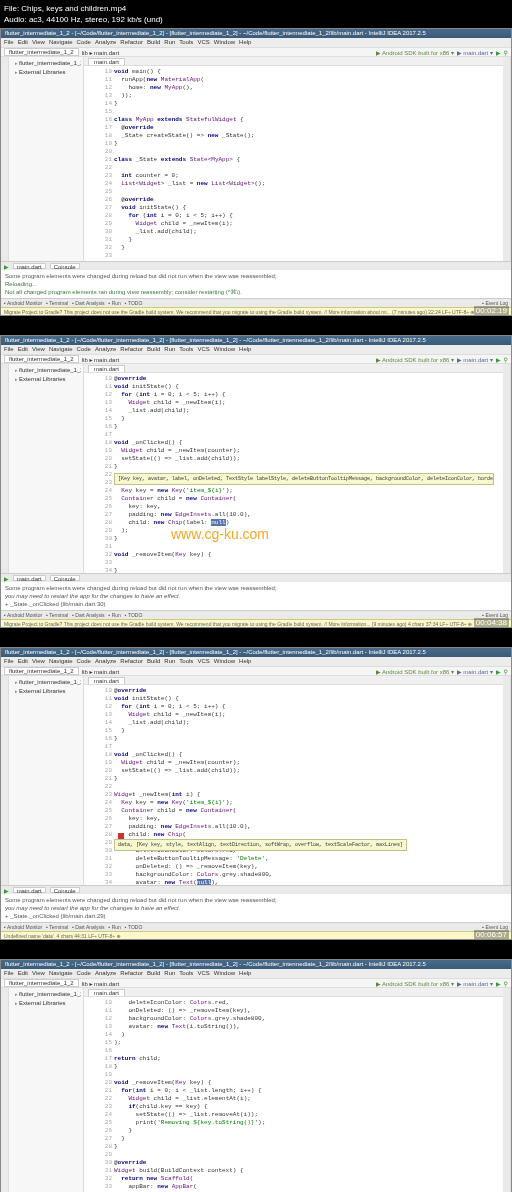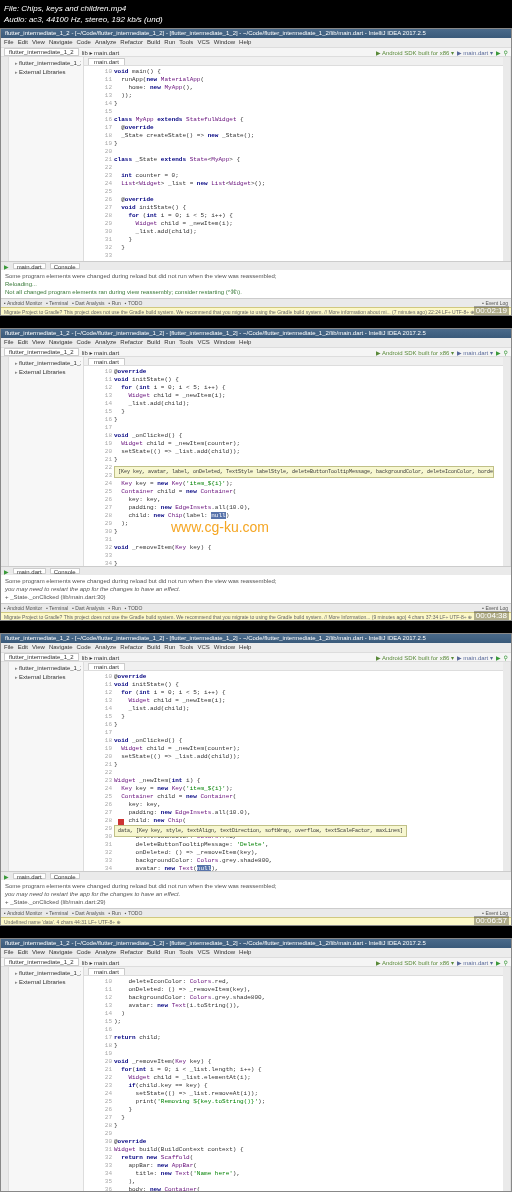--- a/index.html
+++ b/index.html
@@ -1,19 +1,19 @@
 <!DOCTYPE html>
 <html><head>
 <meta charset="utf-8">
 <style>
   * { margin: 0; padding: 0; box-sizing: border-box; }
   body { background: #000; font-family: Arial, sans-serif; font-size: 7px; color: #333; width: 512px; }
   .header { background: #000; color: #fff; padding: 3px 4px; font-size: 8px; line-height: 11px; }
-  .header div { white-space: nowrap; font-style: italic; }
-  .frame-wrap { position: relative; margin-bottom: 12px; }
+  .header div { white-space: nowrap; }
+  .frame-wrap { position: relative; margin-bottom: 19px; }
   .ide { background: #f2f2f2; border: 1px solid #888; position: relative; }
   .titlebar { background: linear-gradient(#4a6a8a, #3a5a7a); color: #fff; font-size: 6px; padding: 1px 4px; height: 9px; overflow: hidden; white-space: nowrap; }
   .menubar { background: #ececec; font-size: 6px; padding: 1px 3px; height: 9px; color: #333; white-space: nowrap; }
   .menubar span { margin-right: 4px; }
   .toolbar { background: #f5f5f5; border-top: 1px solid #ddd; border-bottom: 1px solid #ddd; height: 10px; display: flex; align-items: center; padding: 0 3px; font-size: 6px; }
   .toolbar .tab { background: #fff; border: 1px solid #ccc; padding: 0 4px; margin-right: 3px; font-size: 6px; }
   .toolbar .right { margin-left: auto; display: flex; gap: 3px; }
   .toolbar .device { color: #5a8a3a; }
   .toolbar .filebtn { color: #5a6a9a; }
   .body { display: flex; background: #fff; }

